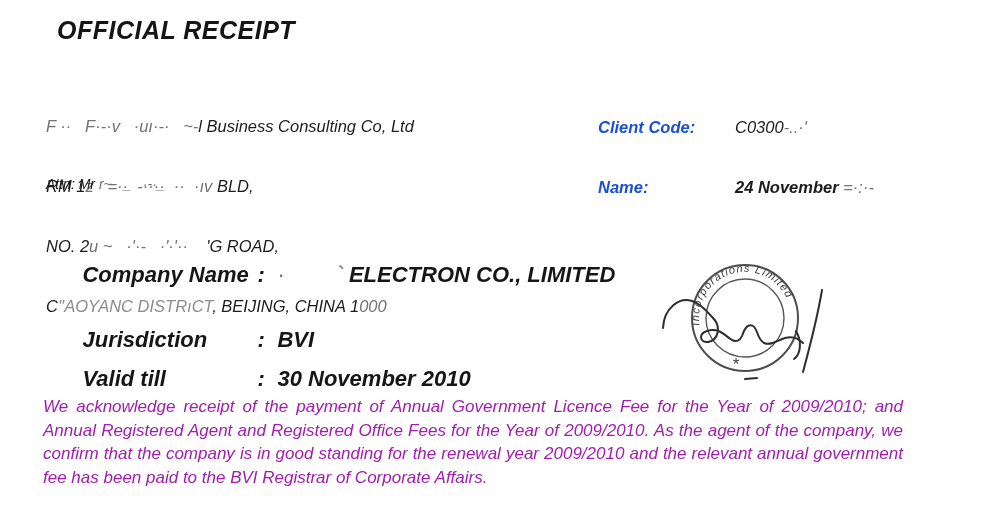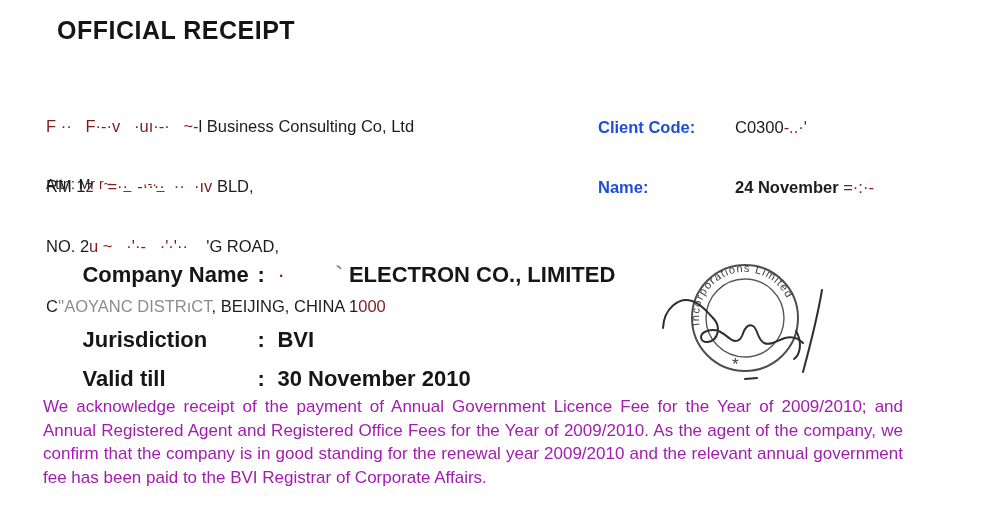--- a/index.html
+++ b/index.html
@@ -1,26 +1,26 @@
 <!DOCTYPE html>
 <html><head>
 <meta charset="utf-8">
 <style>
   html,body { margin:0; padding:0; background:#ffffff; }
   .page {
     position:relative; width:985px; height:512px; background:#ffffff;
-    font-family:"Liberation Sans","DejaVu Sans",sans-serif; color:#1c1c1c; overflow:hidden;
+    font-family:"Liberation Sans","DejaVu Sans",sans-serif; color:#1c1c1c; overflow:hidden;font-style:italic;
   }
   .title {
     position:absolute; left:57px; top:16px; margin:0;
     font-size:25px; font-weight:bold; letter-spacing:0.5px; color:#151515;
   }
   .sender { position:absolute; left:46px; top:76px; font-size:16.5px; line-height:20px; white-space:pre; }
   .attn   { position:absolute; left:46px; top:176px; font-size:14px; white-space:pre; }
-  .faded  { color:#7f1d1d; }
+  .faded  { color:#737373; }
   .mid    { color:#8c8c8c; }
   .meta { position:absolute; left:598px; top:77px; font-size:16.5px; line-height:20px; white-space:pre; }
   .meta .mlabel { display:inline-block; width:137px; font-weight:bold; color:#1d4ed8; }
   .meta .bold { font-weight:bold; }
   .field-row { position:absolute; left:58px; font-size:22px; font-weight:bold; white-space:pre; color:#161616; }
   .field-row .flabel { display:inline-block; width:175px; }
   .field-row .fcolon { display:inline-block; width:20px; }
   .row-company { top:236px; }
   .row-jurisdiction { top:301px; }
   .row-validtill { top:340px; }

